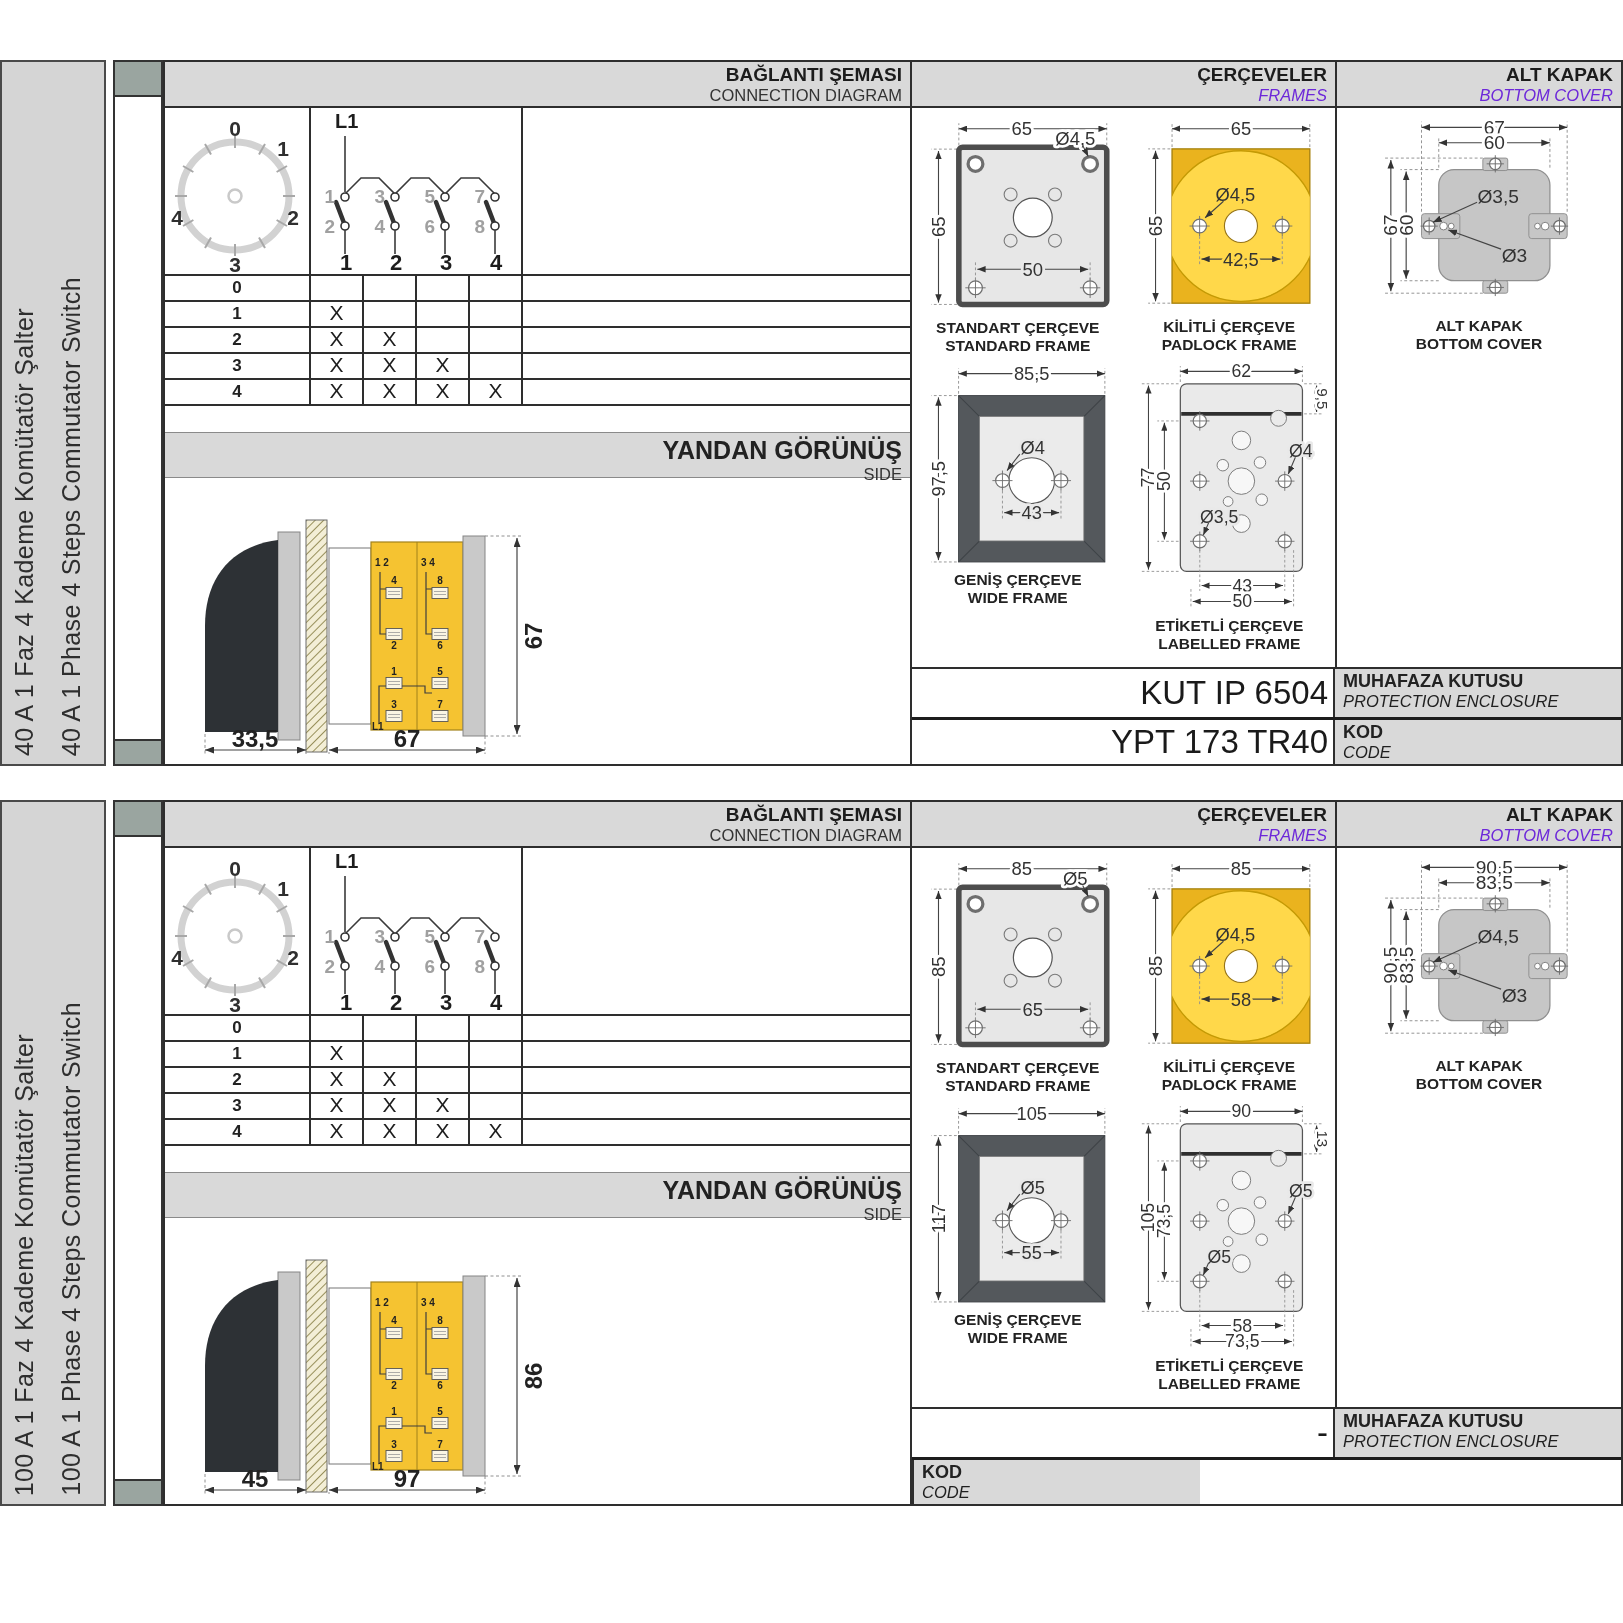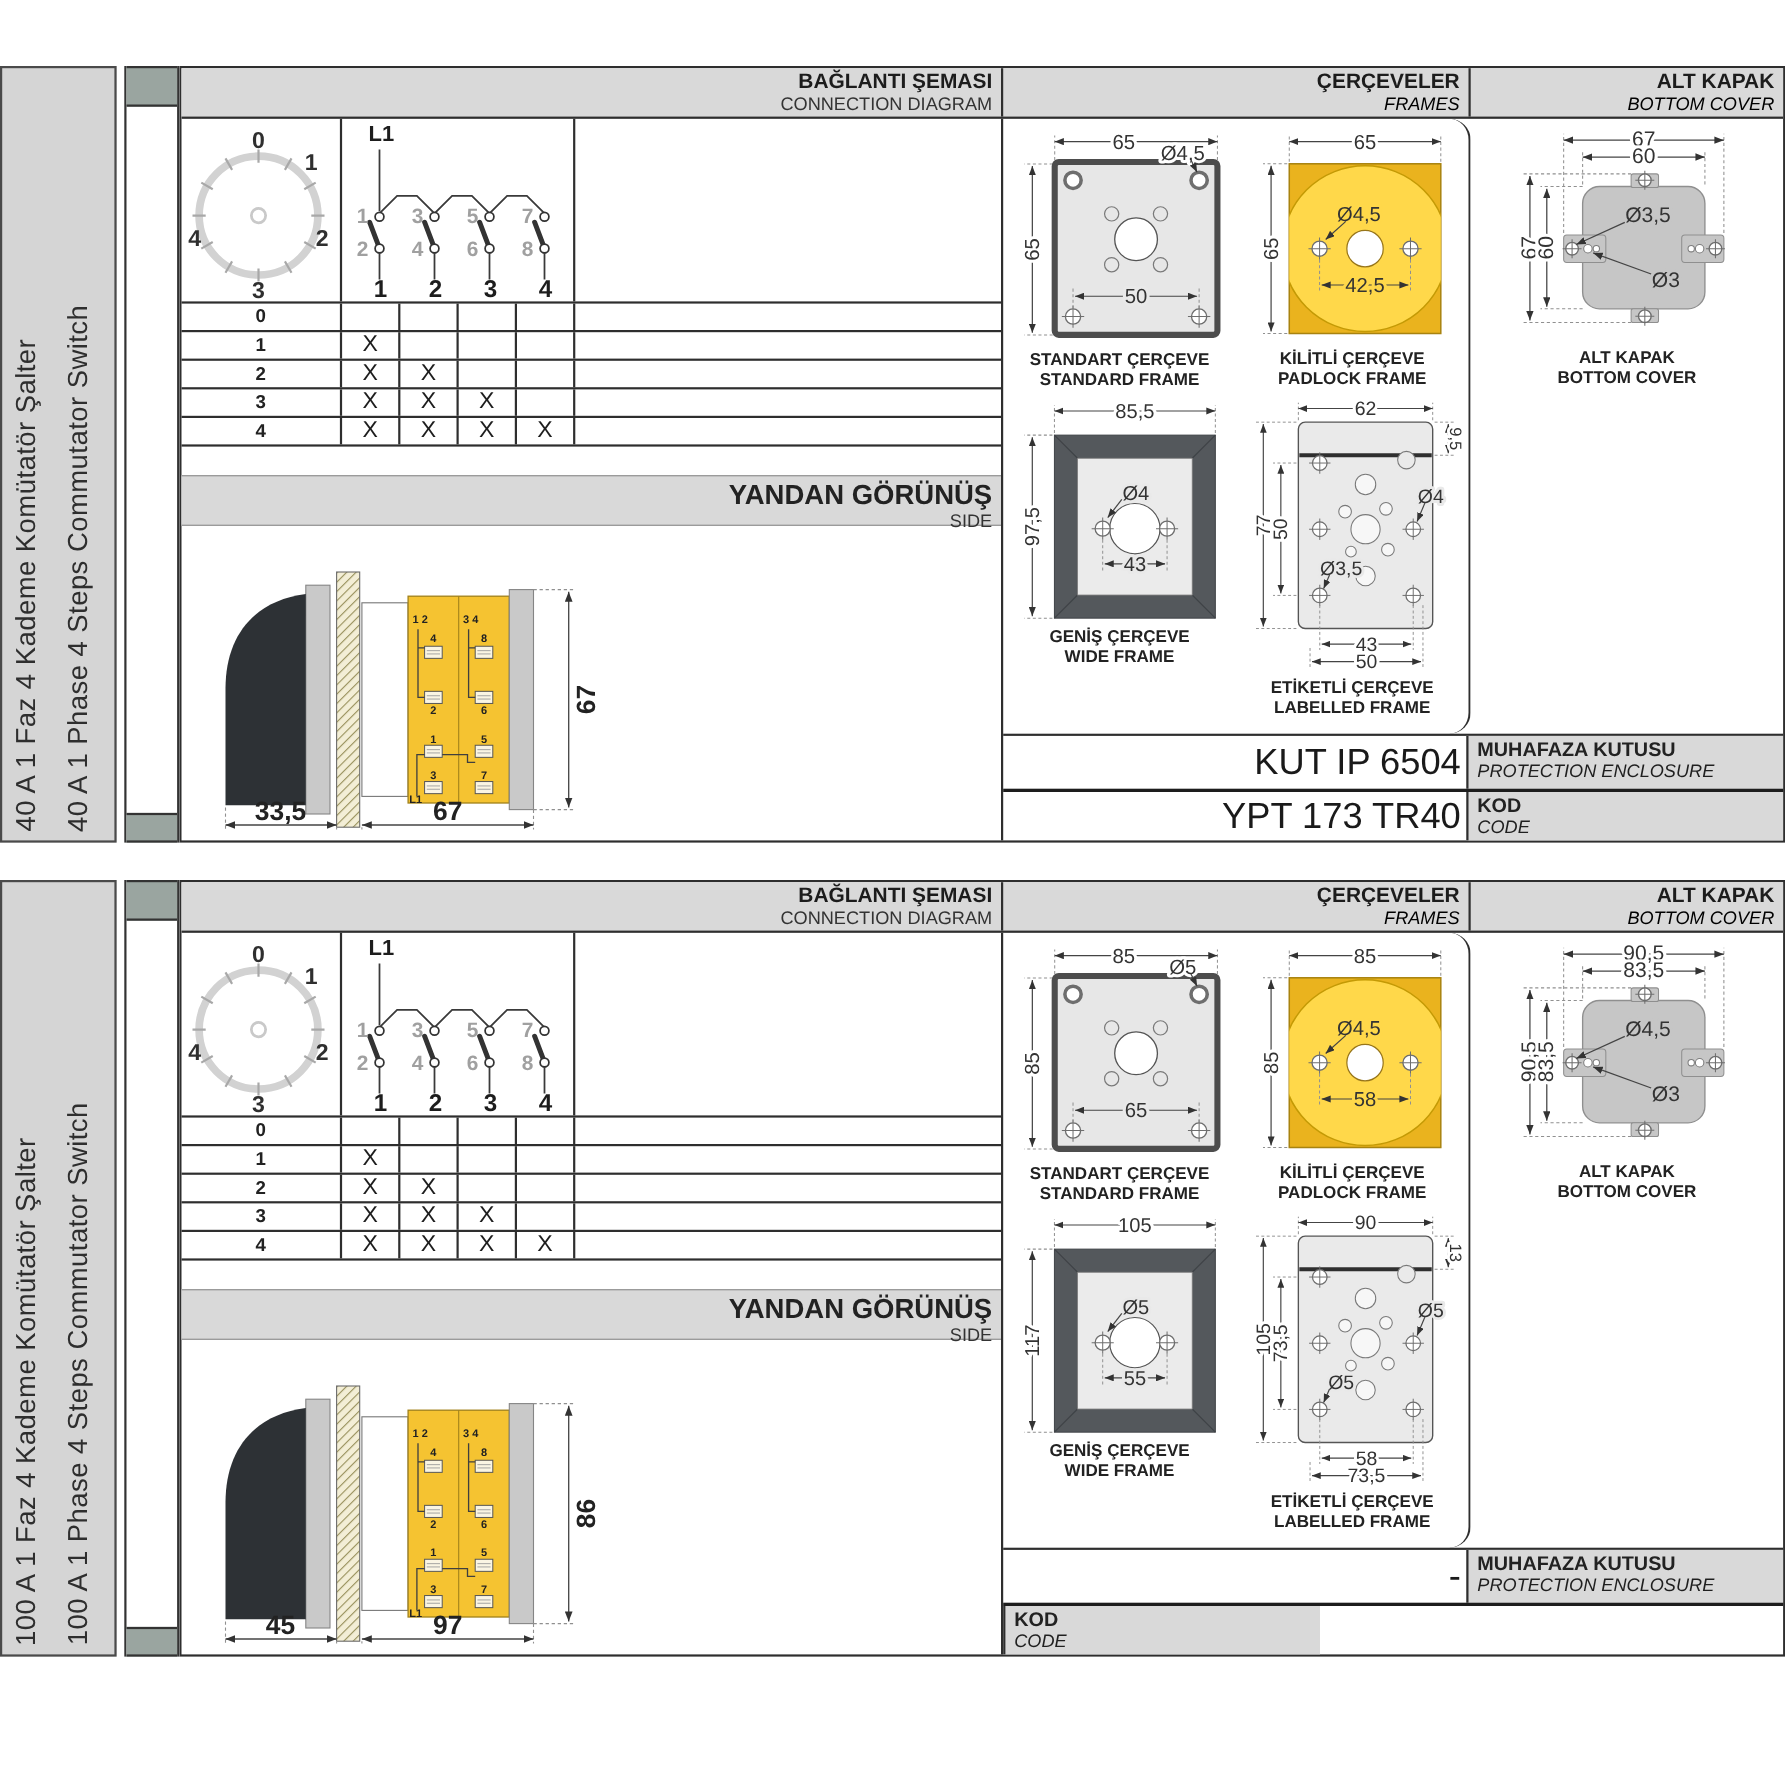--- a/index.html
+++ b/index.html
@@ -15,41 +15,41 @@
   .sq { position:absolute; left:0; width:100%; background:#9aa5a0; border-top:2px solid #333; border-bottom:2px solid #333; }
   .sq.top { top:0; height:37px; } .sq.bot { bottom:0; height:27px; }
   
   .main { flex:1; border:2px solid #2e2e2e; display:flex; flex-direction:column; background:#fff; }
   .hdr-row { height:46px; display:flex; background:#d9d9d9; border-bottom:2px solid #2e2e2e;justify-content:space-between; }
   .hdr { display:flex; flex-direction:column; justify-content:center; text-align:right; padding-right:8px; }
   .hdr.conn { width:747px; border-right:2px solid #2e2e2e; }
   .hdr.frames { width:425px; border-right:2px solid #2e2e2e; }
   .hdr.cover { flex:1; }
   .hdr b { font-size:19px; color:#1c1c1c; } .hdr span { font-size:16.5px; color:#333; }
-  .hdr i { font-size:16.5px; color:#000000; }
+  .hdr i { font-size:16.5px; color:#6d28d9; }
   .content { flex:1; display:flex; }
   
   .col-a { width:747px; border-right:2px solid #2e2e2e; display:flex; flex-direction:column; }
   .diagram-row { height:166px; display:flex; }
   .dial-cell { width:146px; border-right:2px solid #2e2e2e; }
   .contact-cell { width:212px; border-right:2px solid #2e2e2e; padding-left:2px; }
   .diagram-fill { flex:1; }
   .truth { border-top:2px solid #2e2e2e; }
   .trow { display:flex; height:26px; border-bottom:2px solid #2e2e2e; }
   .tlabel { width:144px; text-align:center; font-weight:bold; font-size:17px; line-height:23px; }
   .tcell { width:53px; border-left:2px solid #2e2e2e; text-align:center; font-size:21px; line-height:22px; color:#1d1d1d; }
   .tfill { flex:1; border-left:2px solid #2e2e2e; }
   .gap { height:26px; }
   .side-band { height:46px; background:#d9d9d9; border-top:1px solid #8a8a8a; border-bottom:1px solid #8a8a8a; text-align:right; padding:3px 8px 0 0; }
   .side-band b { display:block; font-size:25px; } .side-band span { display:block; font-size:16.5px; color:#333; }
   .side-draw { flex:1; padding:8px 0 0 14px; }
   
   .right-wrap { flex:1; display:flex; flex-direction:column; }
   .figs { flex:1; display:flex; }
-  .col-b { width:425px; border-right:2px solid #2e2e2e;border-radius:19px; }
+  .col-b { width:425px; border-right:2px solid #2e2e2e; }
   .fig-grid { display:grid; grid-template-columns:1fr 1fr; justify-items:center; padding-top:2px; }
   .col-c { flex:1; text-align:center; padding-top:2px; }
   figure { margin:0; text-align:center; padding-top:4px; }
   figcaption { font-weight:bold; font-size:15.5px; line-height:1.15; color:#222; }
   svg { display:block; margin:0 auto; font-family:"Liberation Sans",sans-serif; }
   
   .crow { display:flex; align-items:center; border-top:2px solid #2e2e2e; }
   .crow.enc { height:50px;justify-content:flex-end; } .crow.kod { height:47px; border-top:3px solid #1d1d1d; }
   .cval { flex:1; text-align:right; font-size:33px; color:#1a1a1a; padding-right:5px; }
   .clabel { width:288px; align-self:stretch; background:#d9d9d9; border-left:2px solid #2e2e2e; padding:2px 16px 0 8px; }

